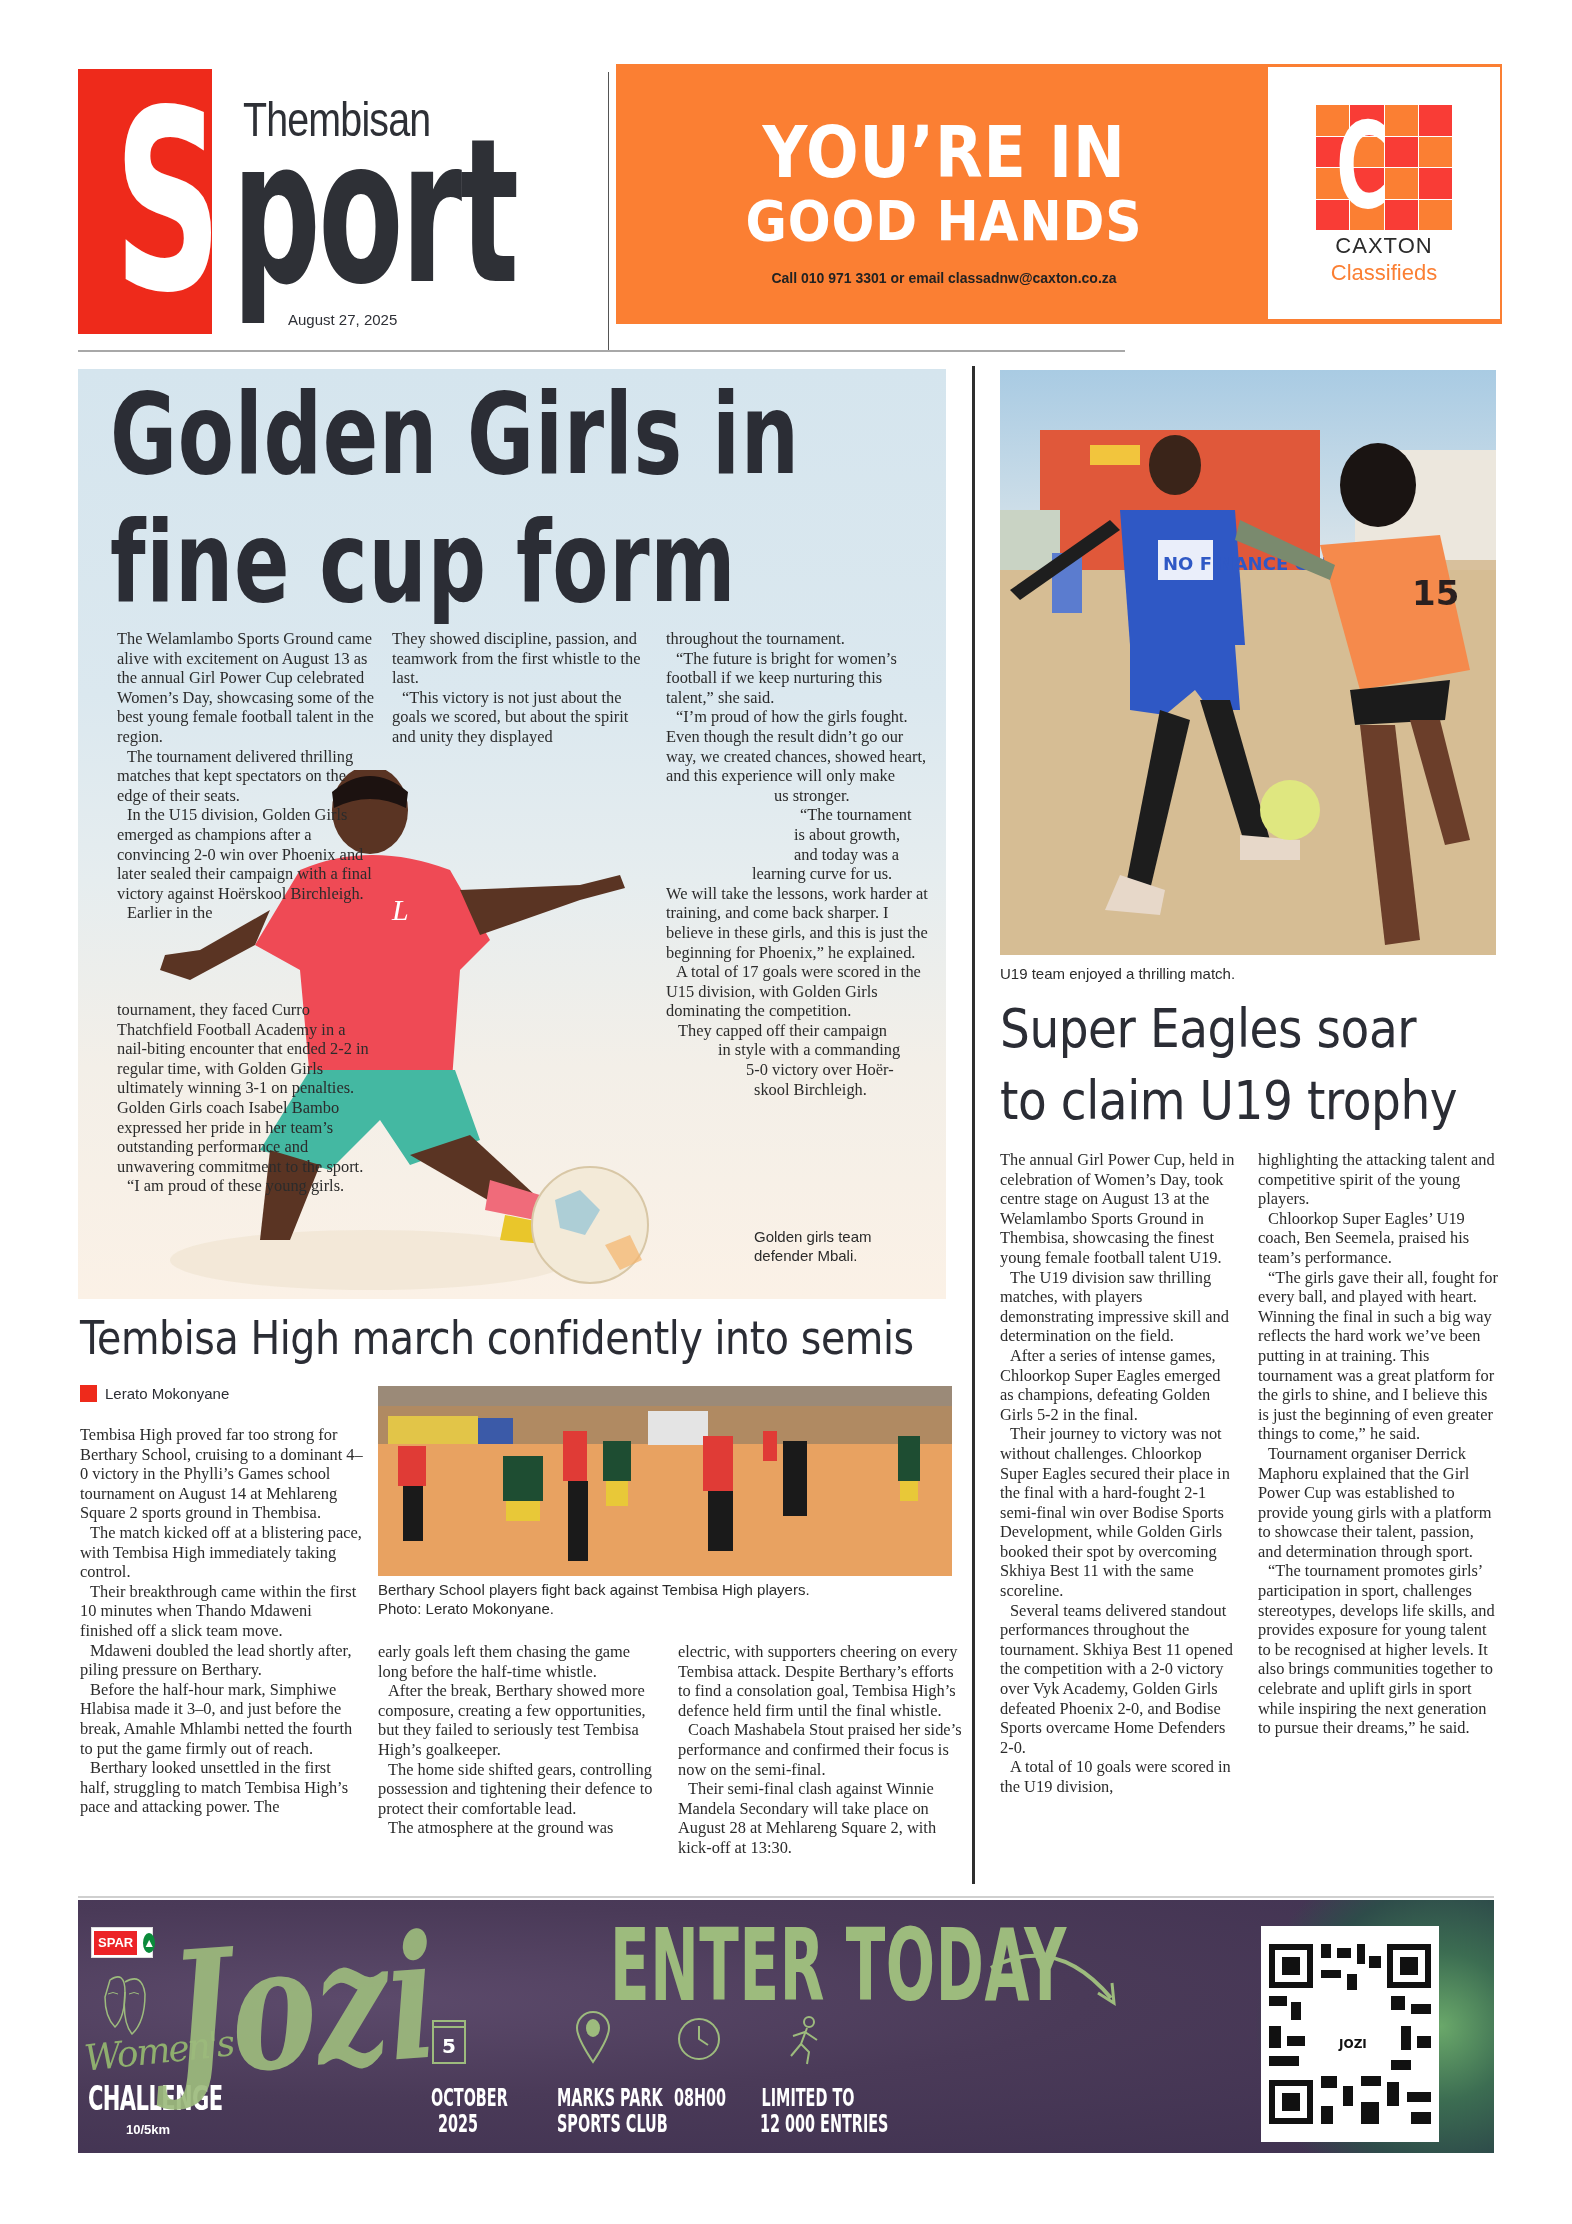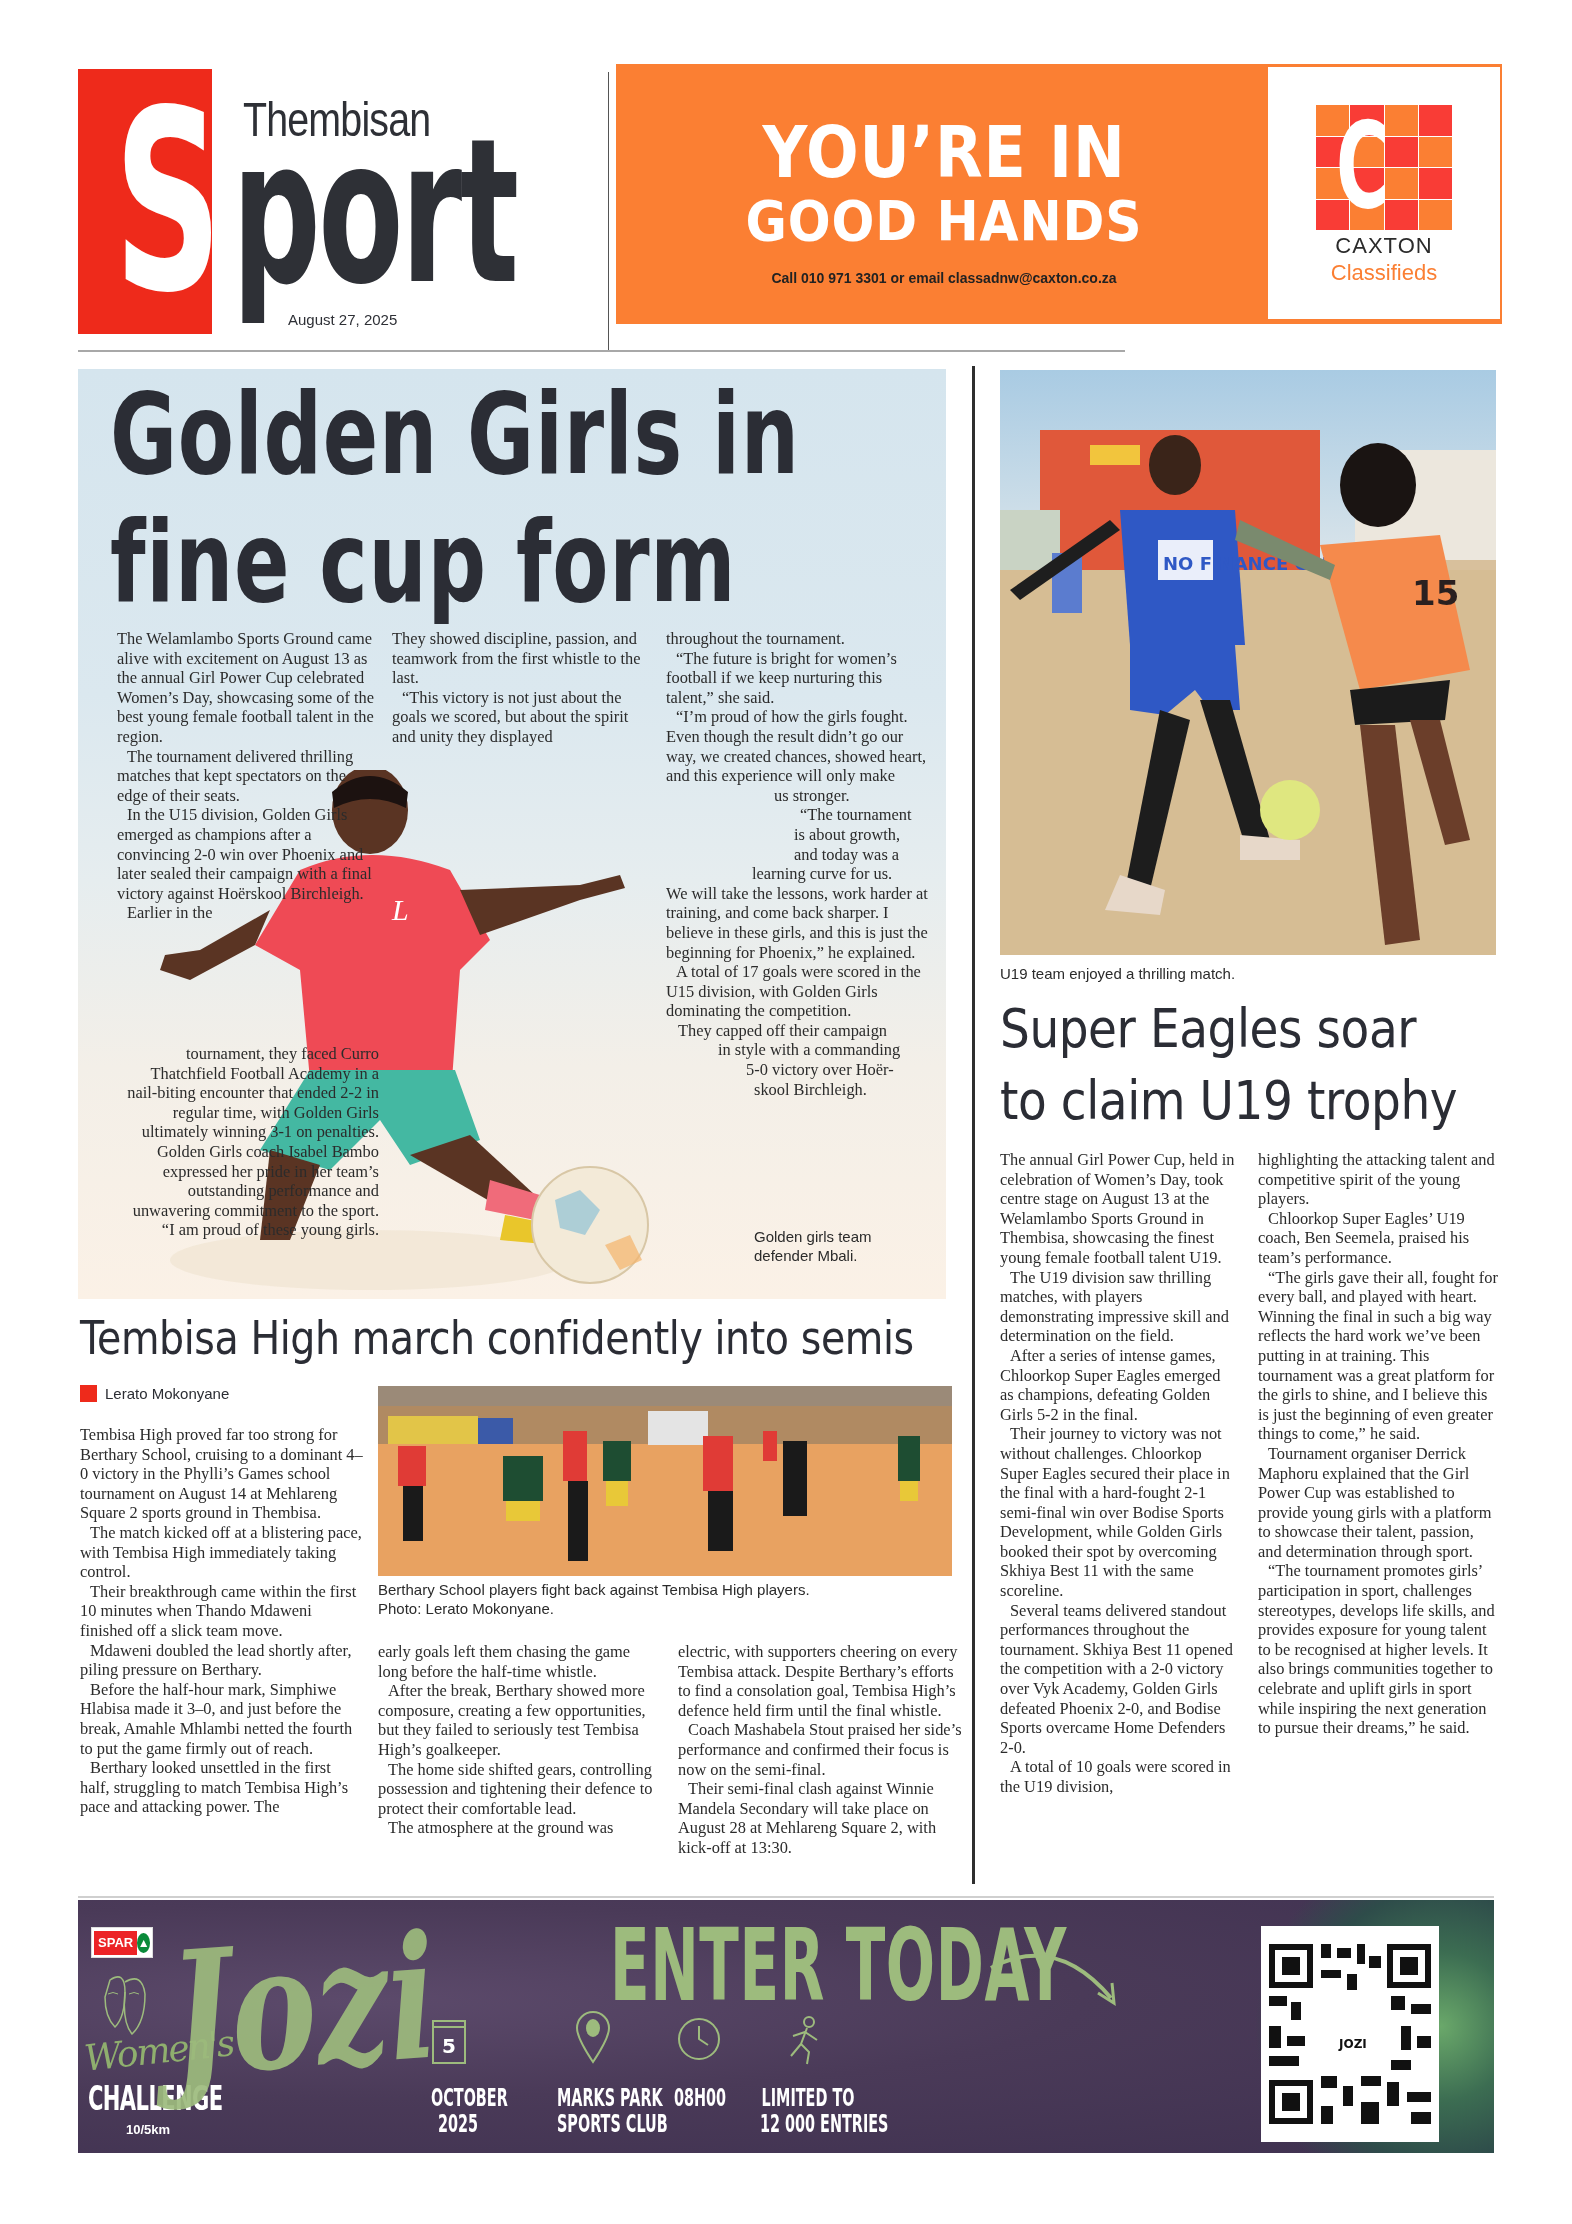--- a/index.html
+++ b/index.html
@@ -70,21 +70,21 @@
   .byline { left: 80px; top: 1385px; display: flex; align-items: center; gap: 8px; font-family: "Liberation Sans", sans-serif; font-size: 15px; }
   .byline .sq { width: 17px; height: 17px; background: #ee2a1b; display: inline-block; }
   .th-photo { left: 378px; top: 1386px; width: 574px; height: 190px; overflow: hidden; }
   .th-caption { left: 378px; top: 1580px; }
 
   
   .bottom-rule { left: 78px; top: 1896px; width: 1416px; height: 2px; background: #cfcfcf; }
   .ad-spar { left: 78px; top: 1900px; width: 1416px; height: 253px;
     background: radial-gradient(ellipse at 20% 40%, #5c4a6b 0%, #4a3a58 45%, #3f3150 100%); overflow: hidden; }
   .spar-logo { position: absolute; left: 13px; top: 27px; width: 62px; height: 31px; background: #fff; border: 1px solid #ddd;
-    display: flex; align-items: center; justify-content: space-between; padding: 2px; }
+    display: flex; align-items: center; justify-content: space-between; padding: 2px; gap: 6px; }
   .spar-logo .txt { background: #ec2327; color: #fff; font-family: "Liberation Sans", sans-serif; font-weight: bold; font-size: 13px;
     padding: 1px 4px; height: 24px; line-height: 22px; }
   .spar-logo .tree { width: 20px; height: 20px; border-radius: 50%; background: #0a8a3a; color: #fff; font-size: 12px; text-align: center; line-height: 20px; }
   .faces { position: absolute; left: 22px; top: 72px; width: 50px; height: 70px; }
   .womens { position: absolute; left: 6px; top: 130px; font-family: "DejaVu Serif", serif; font-style: italic; font-size: 36px;
     color: #8fae6e; transform: rotate(-6deg); letter-spacing: -2px; }
   .challenge { position: absolute; left: 10px; top: 178px; font-family: "DejaVu Sans", sans-serif; font-weight: bold; font-size: 34px;
     color: #fff; transform: scaleX(0.62); transform-origin: left top; letter-spacing: -1px; }
   .distance { position: absolute; left: 48px; top: 222px; font-family: "Liberation Sans", sans-serif; font-weight: bold; font-size: 13px; color: #fff; }
   .jozi { position: absolute; left: 85px; top: 5px; font-family: "DejaVu Serif", serif; font-style: italic; font-weight: bold;
@@ -170,21 +170,21 @@
   <div>Golden Girls in</div>
   <div>fine cup form</div>
 </div>
 
 <div class="col body-text" style="left:117px; top:629px; width:262px;">
   <p class="first">The Welamlambo Sports Ground came alive with excitement on August 13 as the annual Girl Power Cup celebrated Women’s Day, showcasing some of the best young female football talent in the region.</p>
   <p>The tournament delivered thrilling matches that kept spectators on the edge of their seats.</p>
   <p>In the U15 division, Golden Girls emerged as champions after a convincing 2-0 win over Phoenix and later sealed their campaign with a final victory against Hoërskool Birchleigh.</p>
   <p>Earlier in the</p>
 </div>
-<div class="col body-text" style="left:117px; top:1044px; width:262px;text-align:right;">
+<div class="col body-text" style="left:117px; top:1000px; width:262px;">
   <p class="first">tournament, they faced Curro Thatchfield Football Academy in a nail-biting encounter that ended 2-2 in regular time, with Golden Girls ultimately winning 3-1 on penalties. Golden Girls coach Isabel Bambo expressed her pride in her team’s outstanding performance and unwavering commitment to the sport.</p>
   <p>“I am proud of these young girls.</p>
 </div>
 
 <div class="col body-text" style="left:392px; top:629px; width:262px;">
   <p class="first">They showed discipline, passion, and teamwork from the first whistle to the last.</p>
   <p>“This victory is not just about the goals we scored, but about the spirit and unity they displayed</p>
 </div>
 
 <div class="col body-text" style="left:666px; top:629px; width:266px;">

